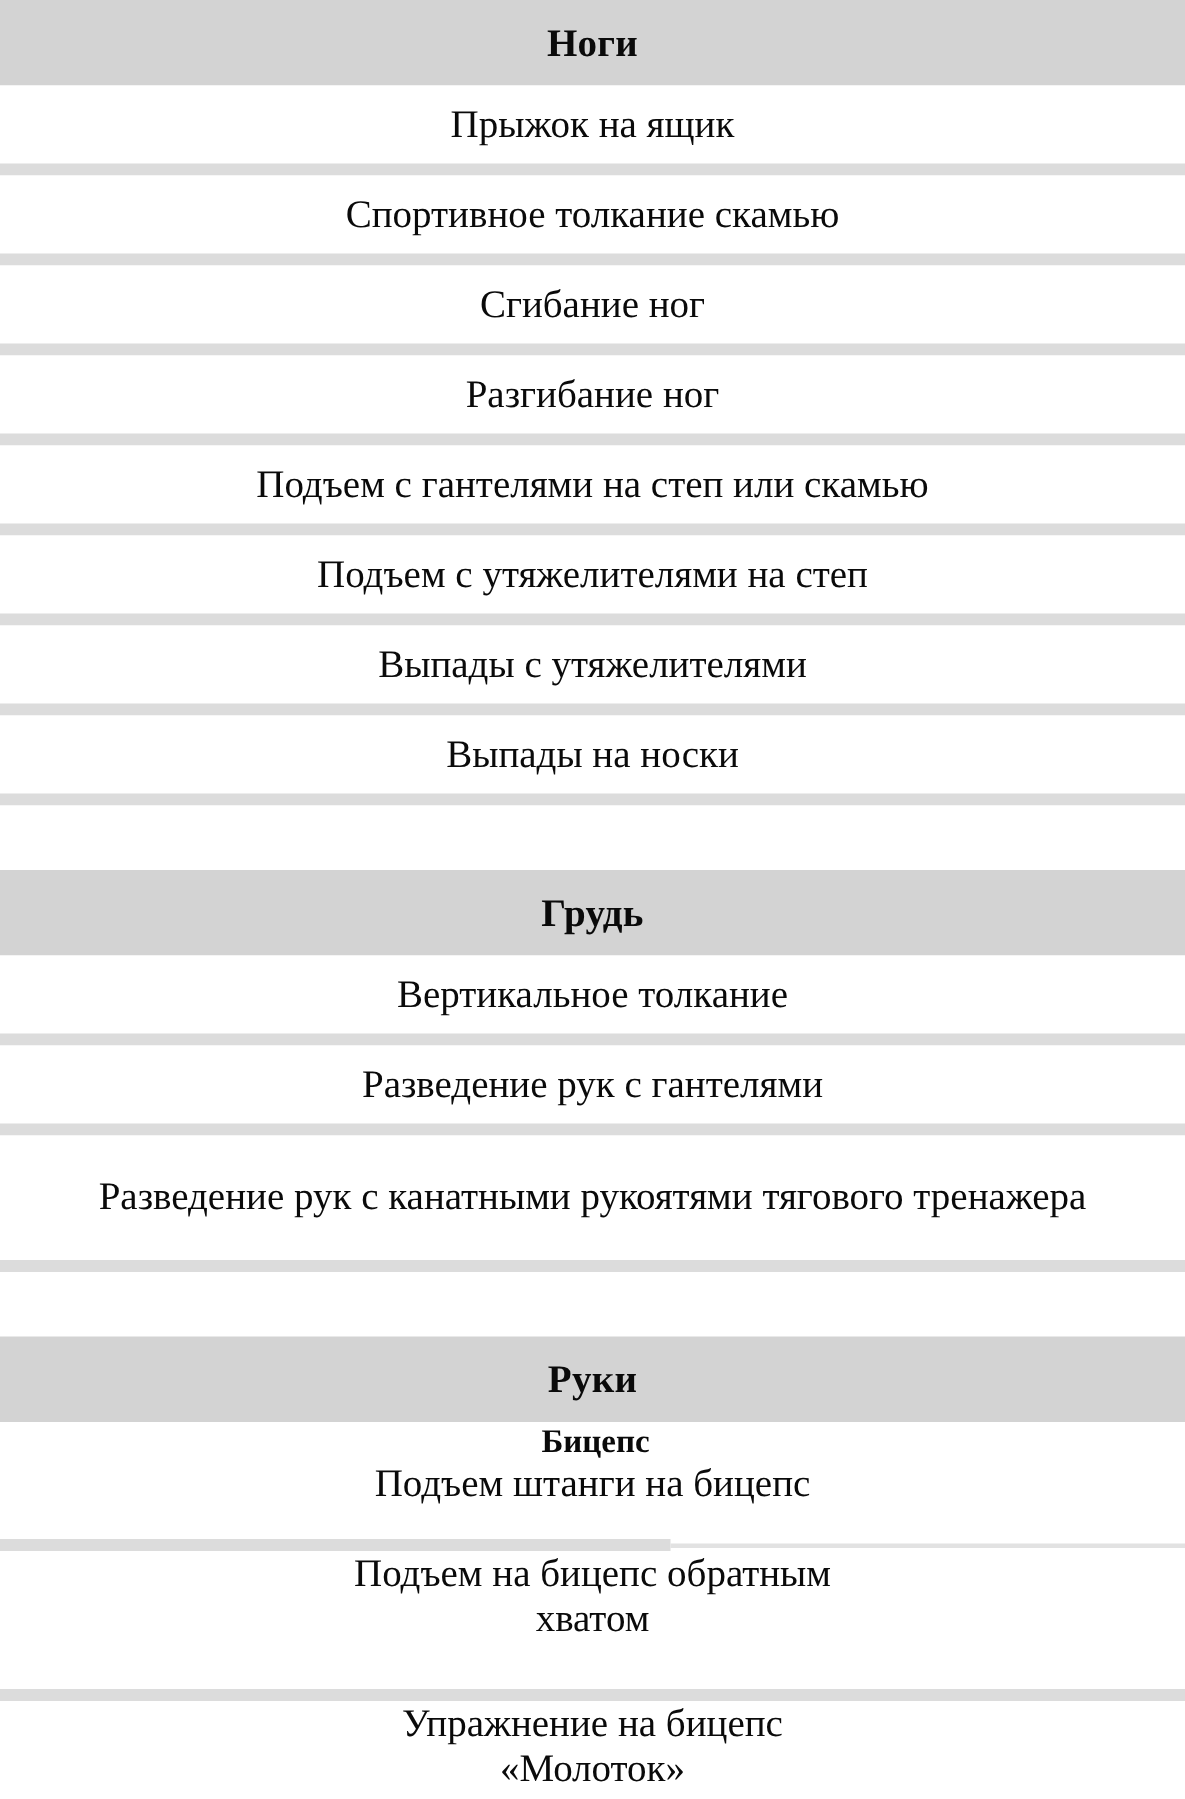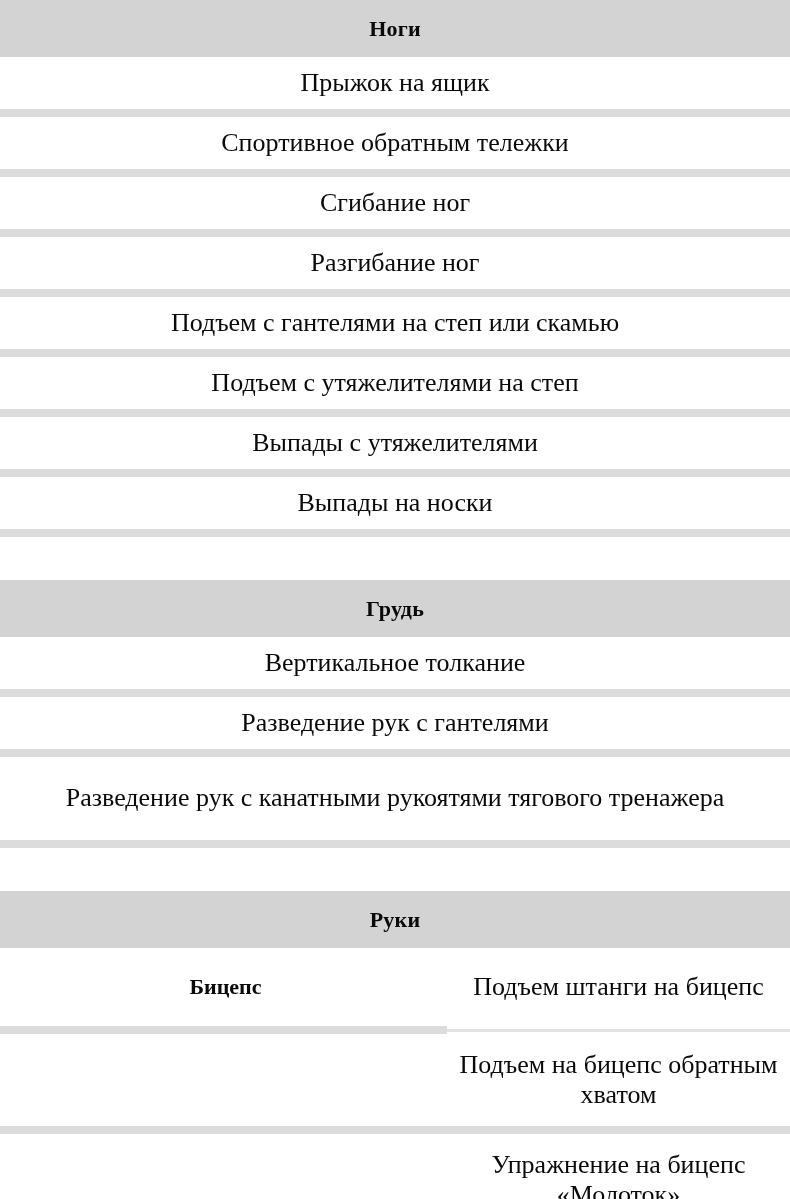--- a/index.html
+++ b/index.html
@@ -25,21 +25,21 @@
   
   .group-head {
     width: 790px;
     height: 57px;
     background: #d3d3d3;
     display: flex;
     align-items: center;
     justify-content: center;
   }
   .group-head-label {
-    font-size: 22px;
+    font-size: 26px;
     font-weight: bold;
     letter-spacing: 0.2px;
     line-height: 1;
     text-align: center;
   }
 
   
   .sep {
     width: 790px;
     height: 8px;
@@ -93,20 +93,21 @@
   }
 
   
   .row2 {
     width: 790px;
     min-height: 52px;
     display: flex;
     align-items: center;
     background: #ffffff;
     box-sizing: border-box;
+    flex-direction: column;
   }
   .col-sub {
     width: 447px;
     display: flex;
     align-items: center;
     justify-content: center;
     box-sizing: border-box;
     padding-left: 4px;
   }
   .col-sub-label {
@@ -144,21 +145,21 @@
   <div class="group-head">
     <span class="group-head-label">Ноги</span>
   </div>
 
   <div class="row">
     <span class="row-label">Прыжок на ящик</span>
   </div>
   <div class="sep"></div>
 
   <div class="row">
-    <span class="row-label">Спортивное обратным тележки</span>
+    <span class="row-label">Спортивное толкание скамью</span>
   </div>
   <div class="sep"></div>
 
   <div class="row">
     <span class="row-label">Сгибание ног</span>
   </div>
   <div class="sep"></div>
 
   <div class="row">
     <span class="row-label">Разгибание ног</span>

